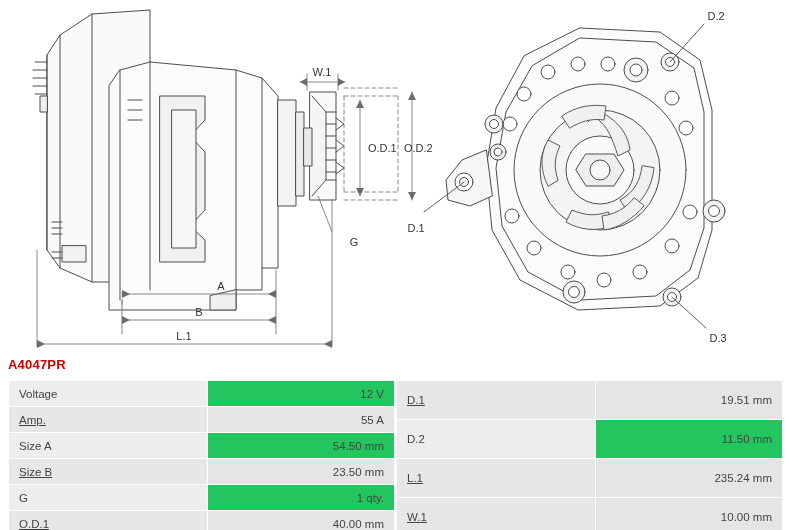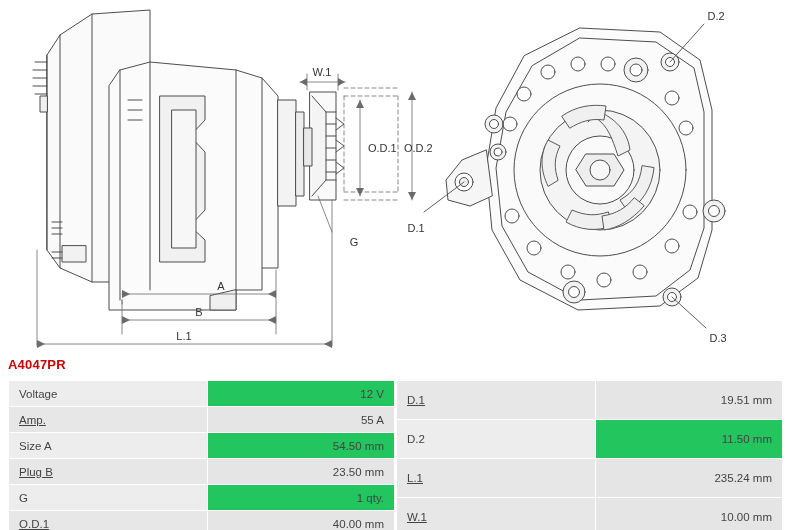--- a/index.html
+++ b/index.html
@@ -279,21 +279,21 @@
         </tr>
         <tr class="alt">
           <td class="k">Amp.</td>
           <td class="v">55 A</td>
         </tr>
         <tr>
           <td class="k">Size A</td>
           <td class="v">54.50 mm</td>
         </tr>
         <tr class="alt">
-          <td class="k">Plug B</td>
+          <td class="k">Size B</td>
           <td class="v">23.50 mm</td>
         </tr>
         <tr>
           <td class="k">G</td>
           <td class="v">1 qty.</td>
         </tr>
         <tr class="alt">
           <td class="k">O.D.1</td>
           <td class="v">40.00 mm</td>
         </tr>

